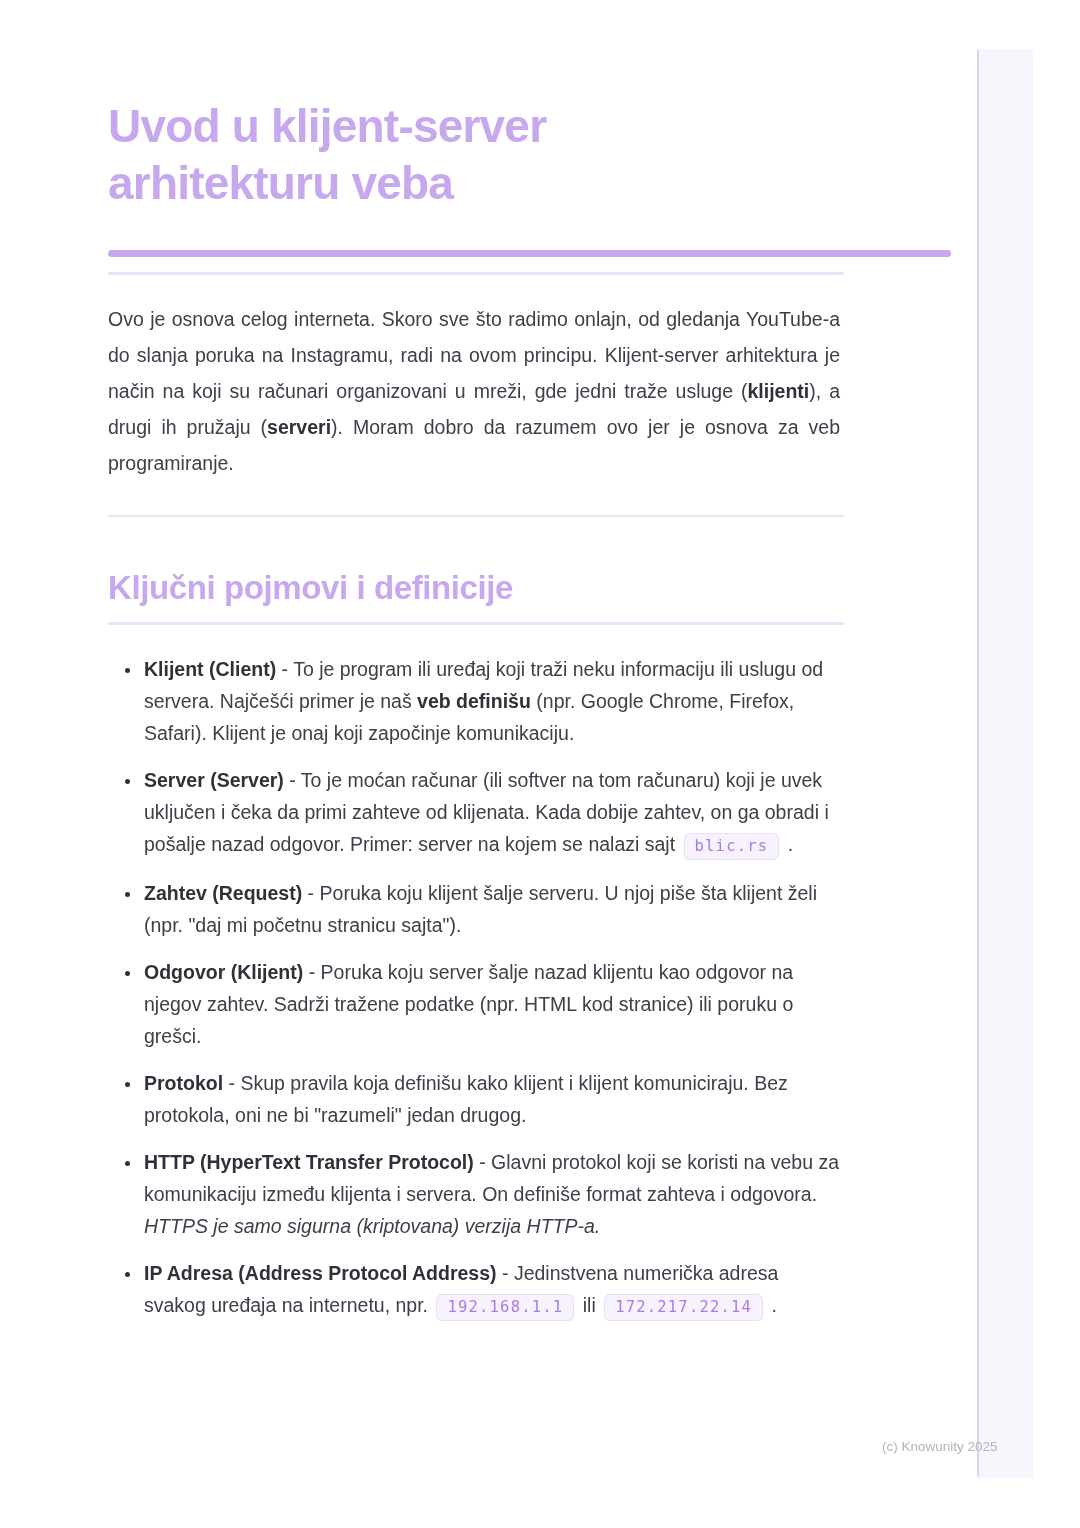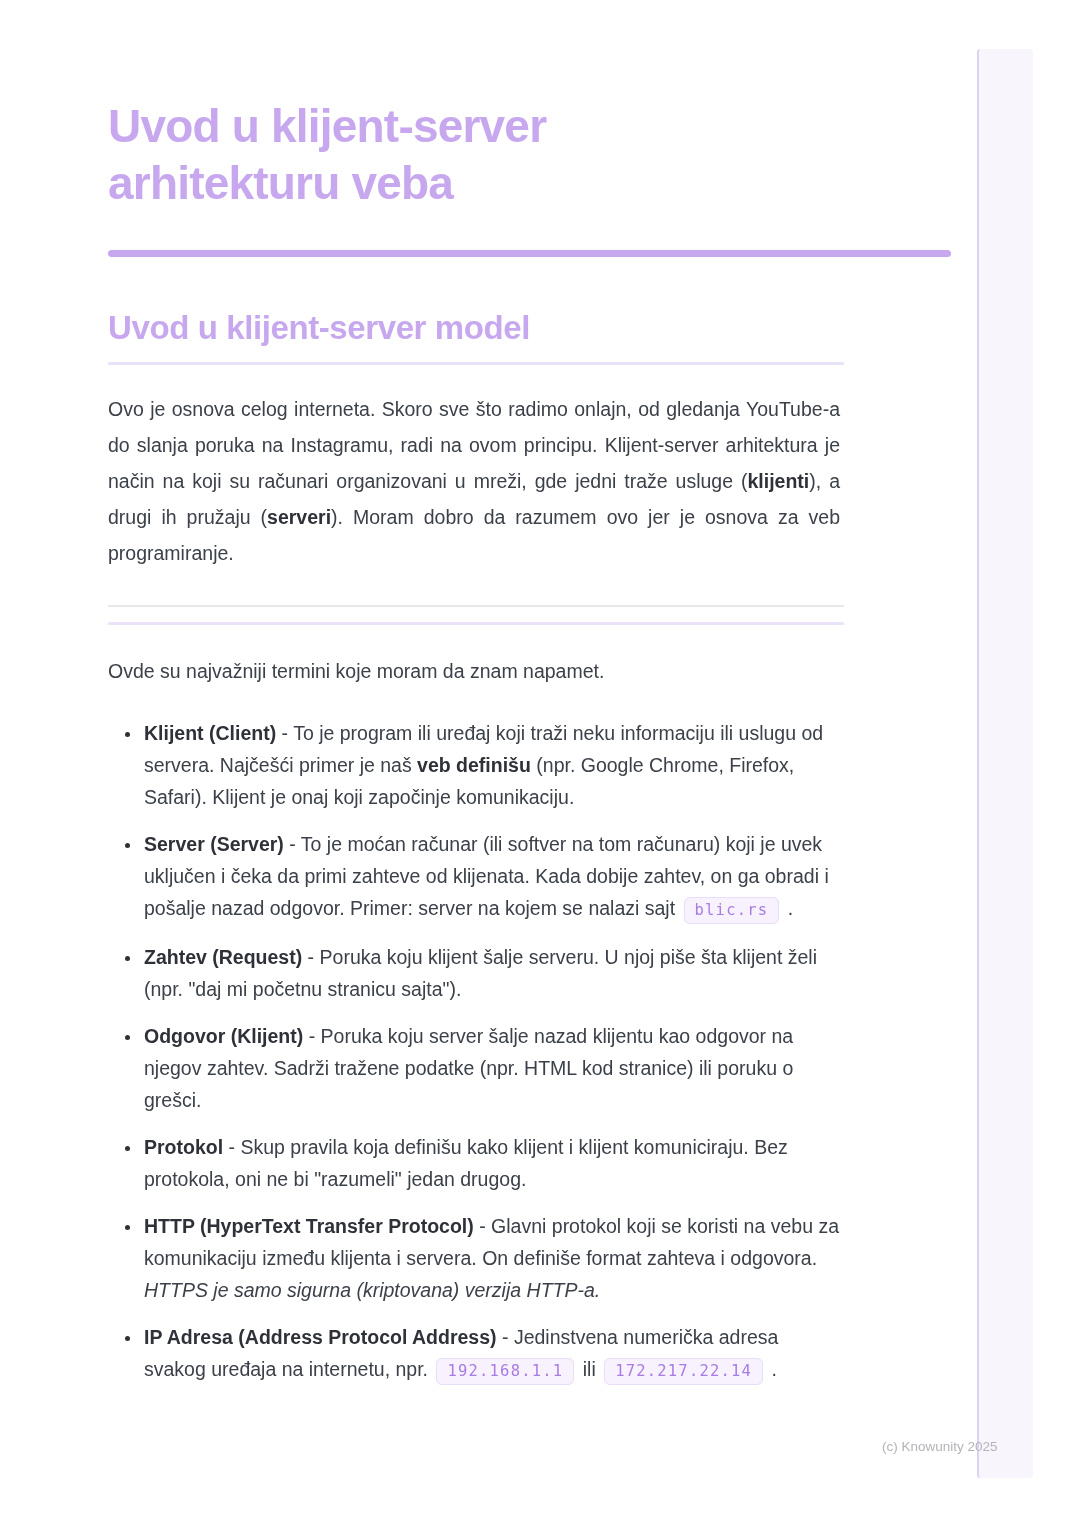--- a/index.html
+++ b/index.html
@@ -132,30 +132,29 @@
 <body>
 
 <div class="edge-strip"></div>
 
 <main class="content">
 
   <h1 class="page-title">Uvod u klijent-server arhitekturu veba</h1>
   <div class="title-rule"></div>
 
   <section>
-    <h2 class="section-heading">Uvod u klijent-server model</h2>
     <div class="heading-rule"></div>
     <p class="lead-paragraph"><span class="seg-normal">Ovo je osnova celog interneta. Skoro sve što radimo onlajn, od gledanja YouTube-a do slanja poruka na Instagramu, radi na ovom principu. Klijent-server arhitektura je način na koji su računari organizovani u mreži, gde jedni traže usluge (</span><span class="seg-bold">klijenti</span><span class="seg-normal">), a drugi ih pružaju (</span><span class="seg-bold">serveri</span><span class="seg-normal">). Moram dobro da razumem ovo jer je osnova za veb programiranje.</span></p>
   </section>
 
   <hr class="section-divider">
 
   <section>
+    <h2 class="section-heading">Ključni pojmovi i definicije</h2>
     <div class="heading-rule"></div>
-    <p class="section-intro">Ovde su najvažniji termini koje moram da znam napamet.</p>
     <ul class="definitions-list">
         <li><span class="seg-bold">Klijent (Client)</span><span class="seg-normal"> - To je program ili uređaj koji traži neku informaciju ili uslugu od servera. Najčešći primer je naš </span><span class="seg-bold">veb definišu</span><span class="seg-normal"> (npr. Google Chrome, Firefox, Safari). Klijent je onaj koji započinje komunikaciju.</span></li>
         <li><span class="seg-bold">Server (Server)</span><span class="seg-normal"> - To je moćan računar (ili softver na tom računaru) koji je uvek uključen i čeka da primi zahteve od klijenata. Kada dobije zahtev, on ga obradi i pošalje nazad odgovor. Primer: server na kojem se nalazi sajt </span><span class="seg-code">blic.rs</span><span class="seg-normal"> .</span></li>
         <li><span class="seg-bold">Zahtev (Request)</span><span class="seg-normal"> - Poruka koju klijent šalje serveru. U njoj piše šta klijent želi (npr. "daj mi početnu stranicu sajta").</span></li>
         <li><span class="seg-bold">Odgovor (Klijent)</span><span class="seg-normal"> - Poruka koju server šalje nazad klijentu kao odgovor na njegov zahtev. Sadrži tražene podatke (npr. HTML kod stranice) ili poruku o grešci.</span></li>
         <li><span class="seg-bold">Protokol</span><span class="seg-normal"> - Skup pravila koja definišu kako klijent i klijent komuniciraju. Bez protokola, oni ne bi "razumeli" jedan drugog.</span></li>
         <li><span class="seg-bold">HTTP (HyperText Transfer Protocol)</span><span class="seg-normal"> - Glavni protokol koji se koristi na vebu za komunikaciju između klijenta i servera. On definiše format zahteva i odgovora. </span><span class="seg-italic">HTTPS je samo sigurna (kriptovana) verzija HTTP-a.</span></li>
         <li><span class="seg-bold">IP Adresa (Address Protocol Address)</span><span class="seg-normal"> - Jedinstvena numerička adresa svakog uređaja na internetu, npr. </span><span class="seg-code">192.168.1.1</span><span class="seg-normal"> ili </span><span class="seg-code">172.217.22.14</span><span class="seg-normal"> .</span></li>
       </ul>
   </section>

